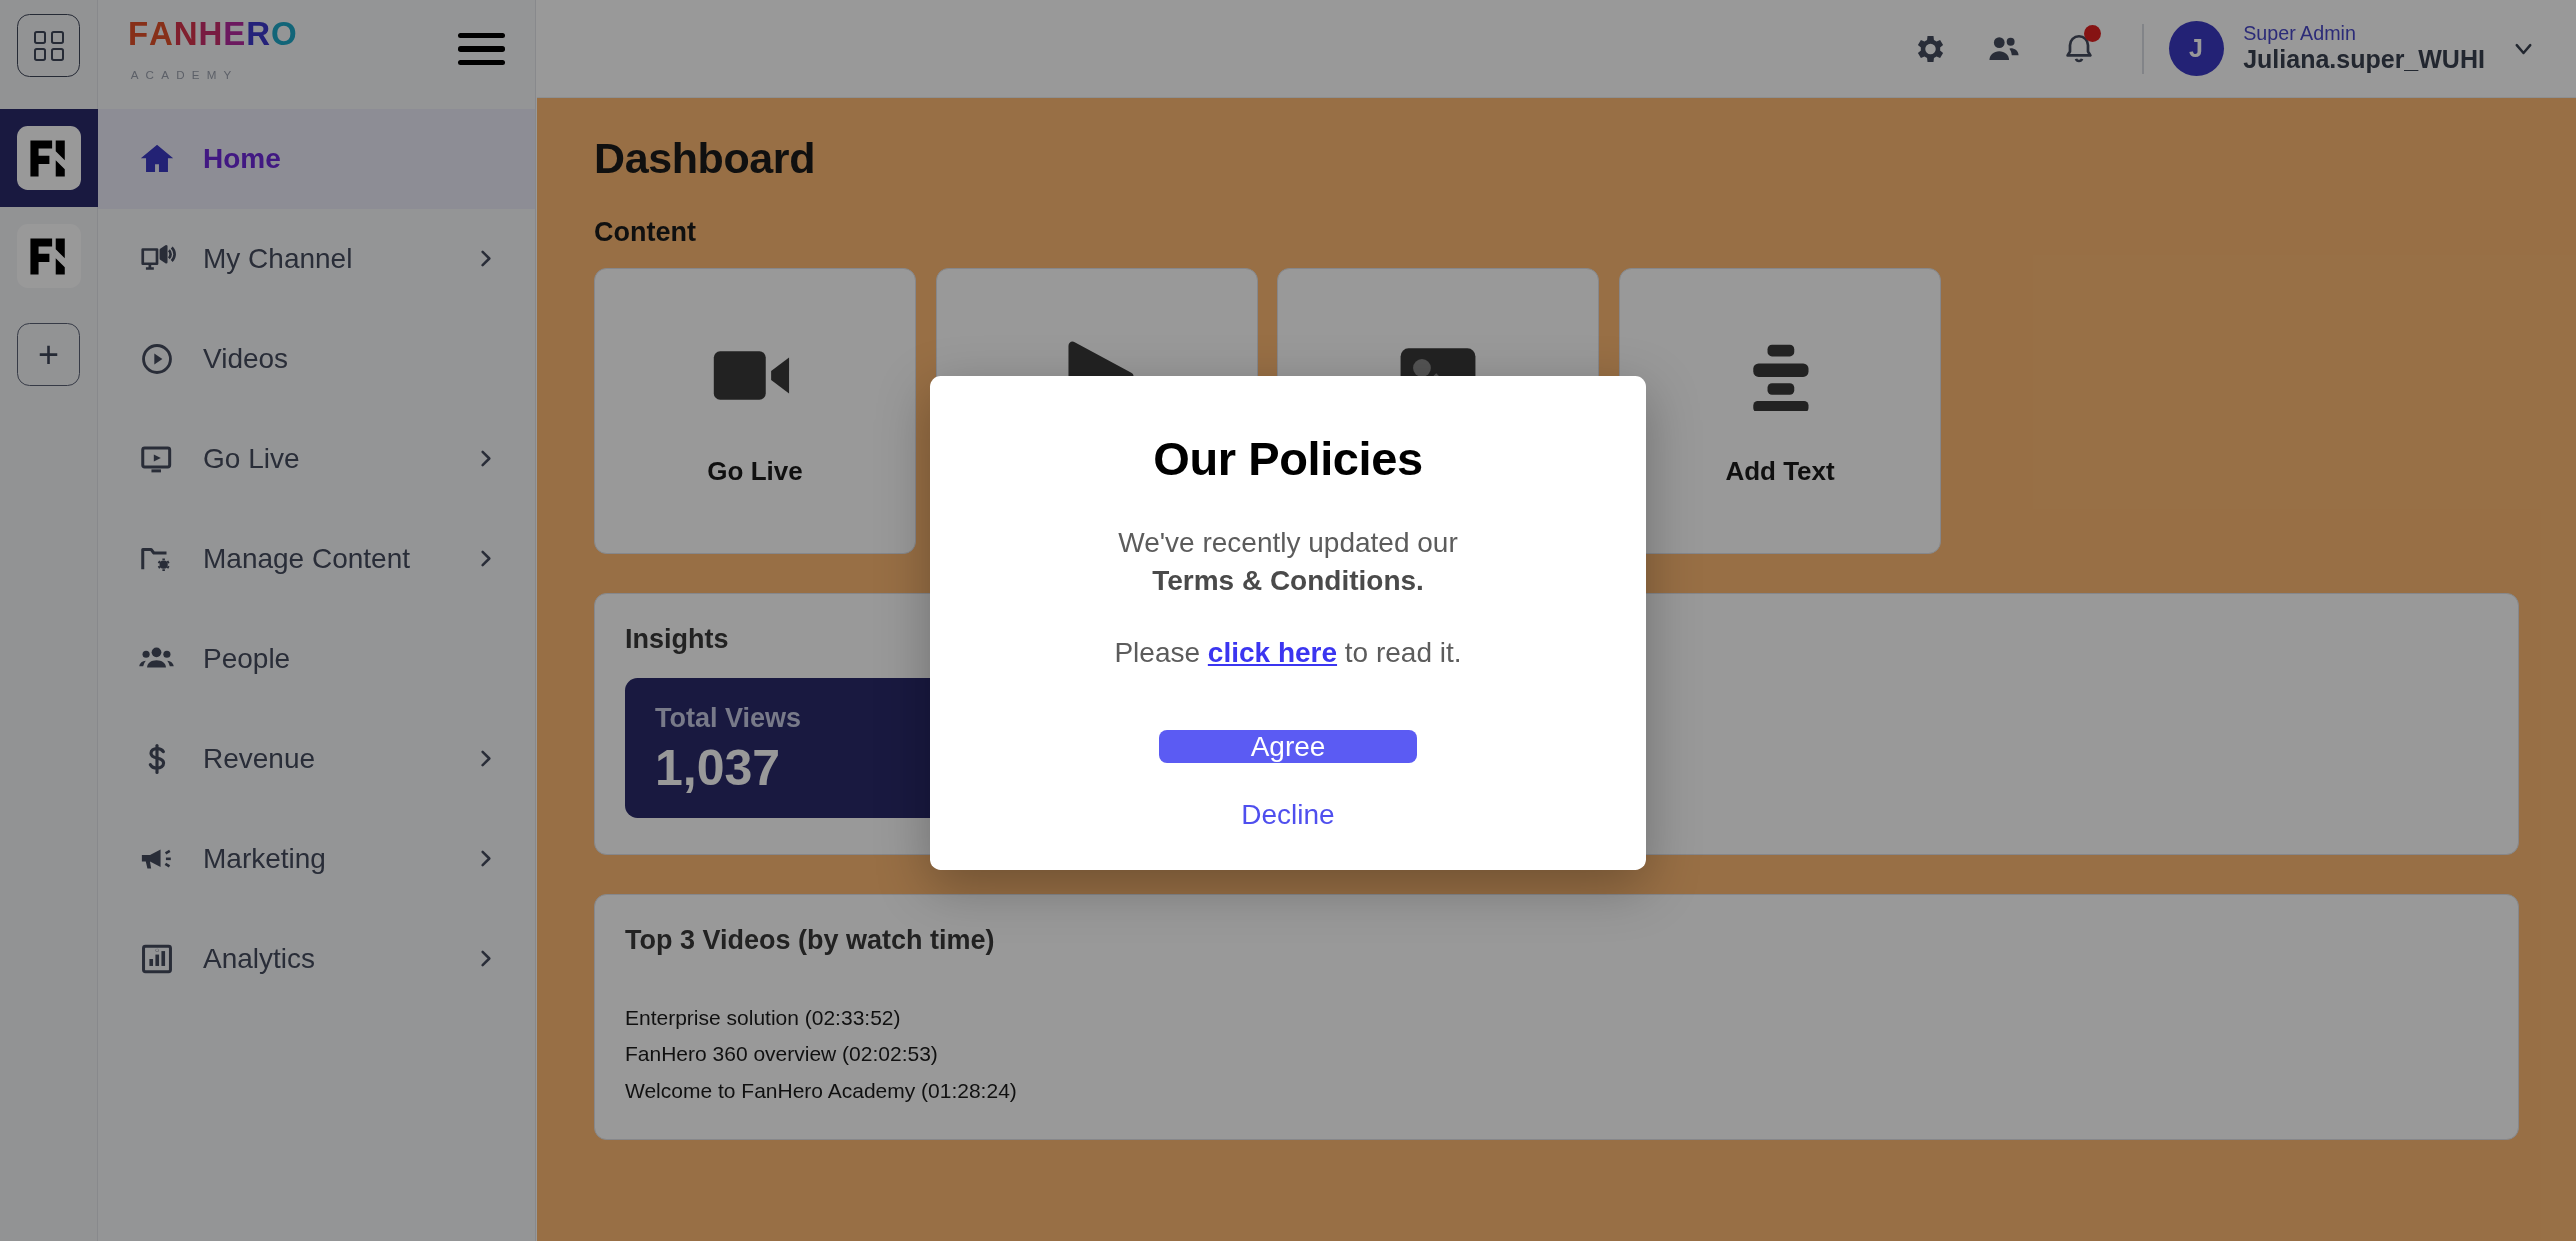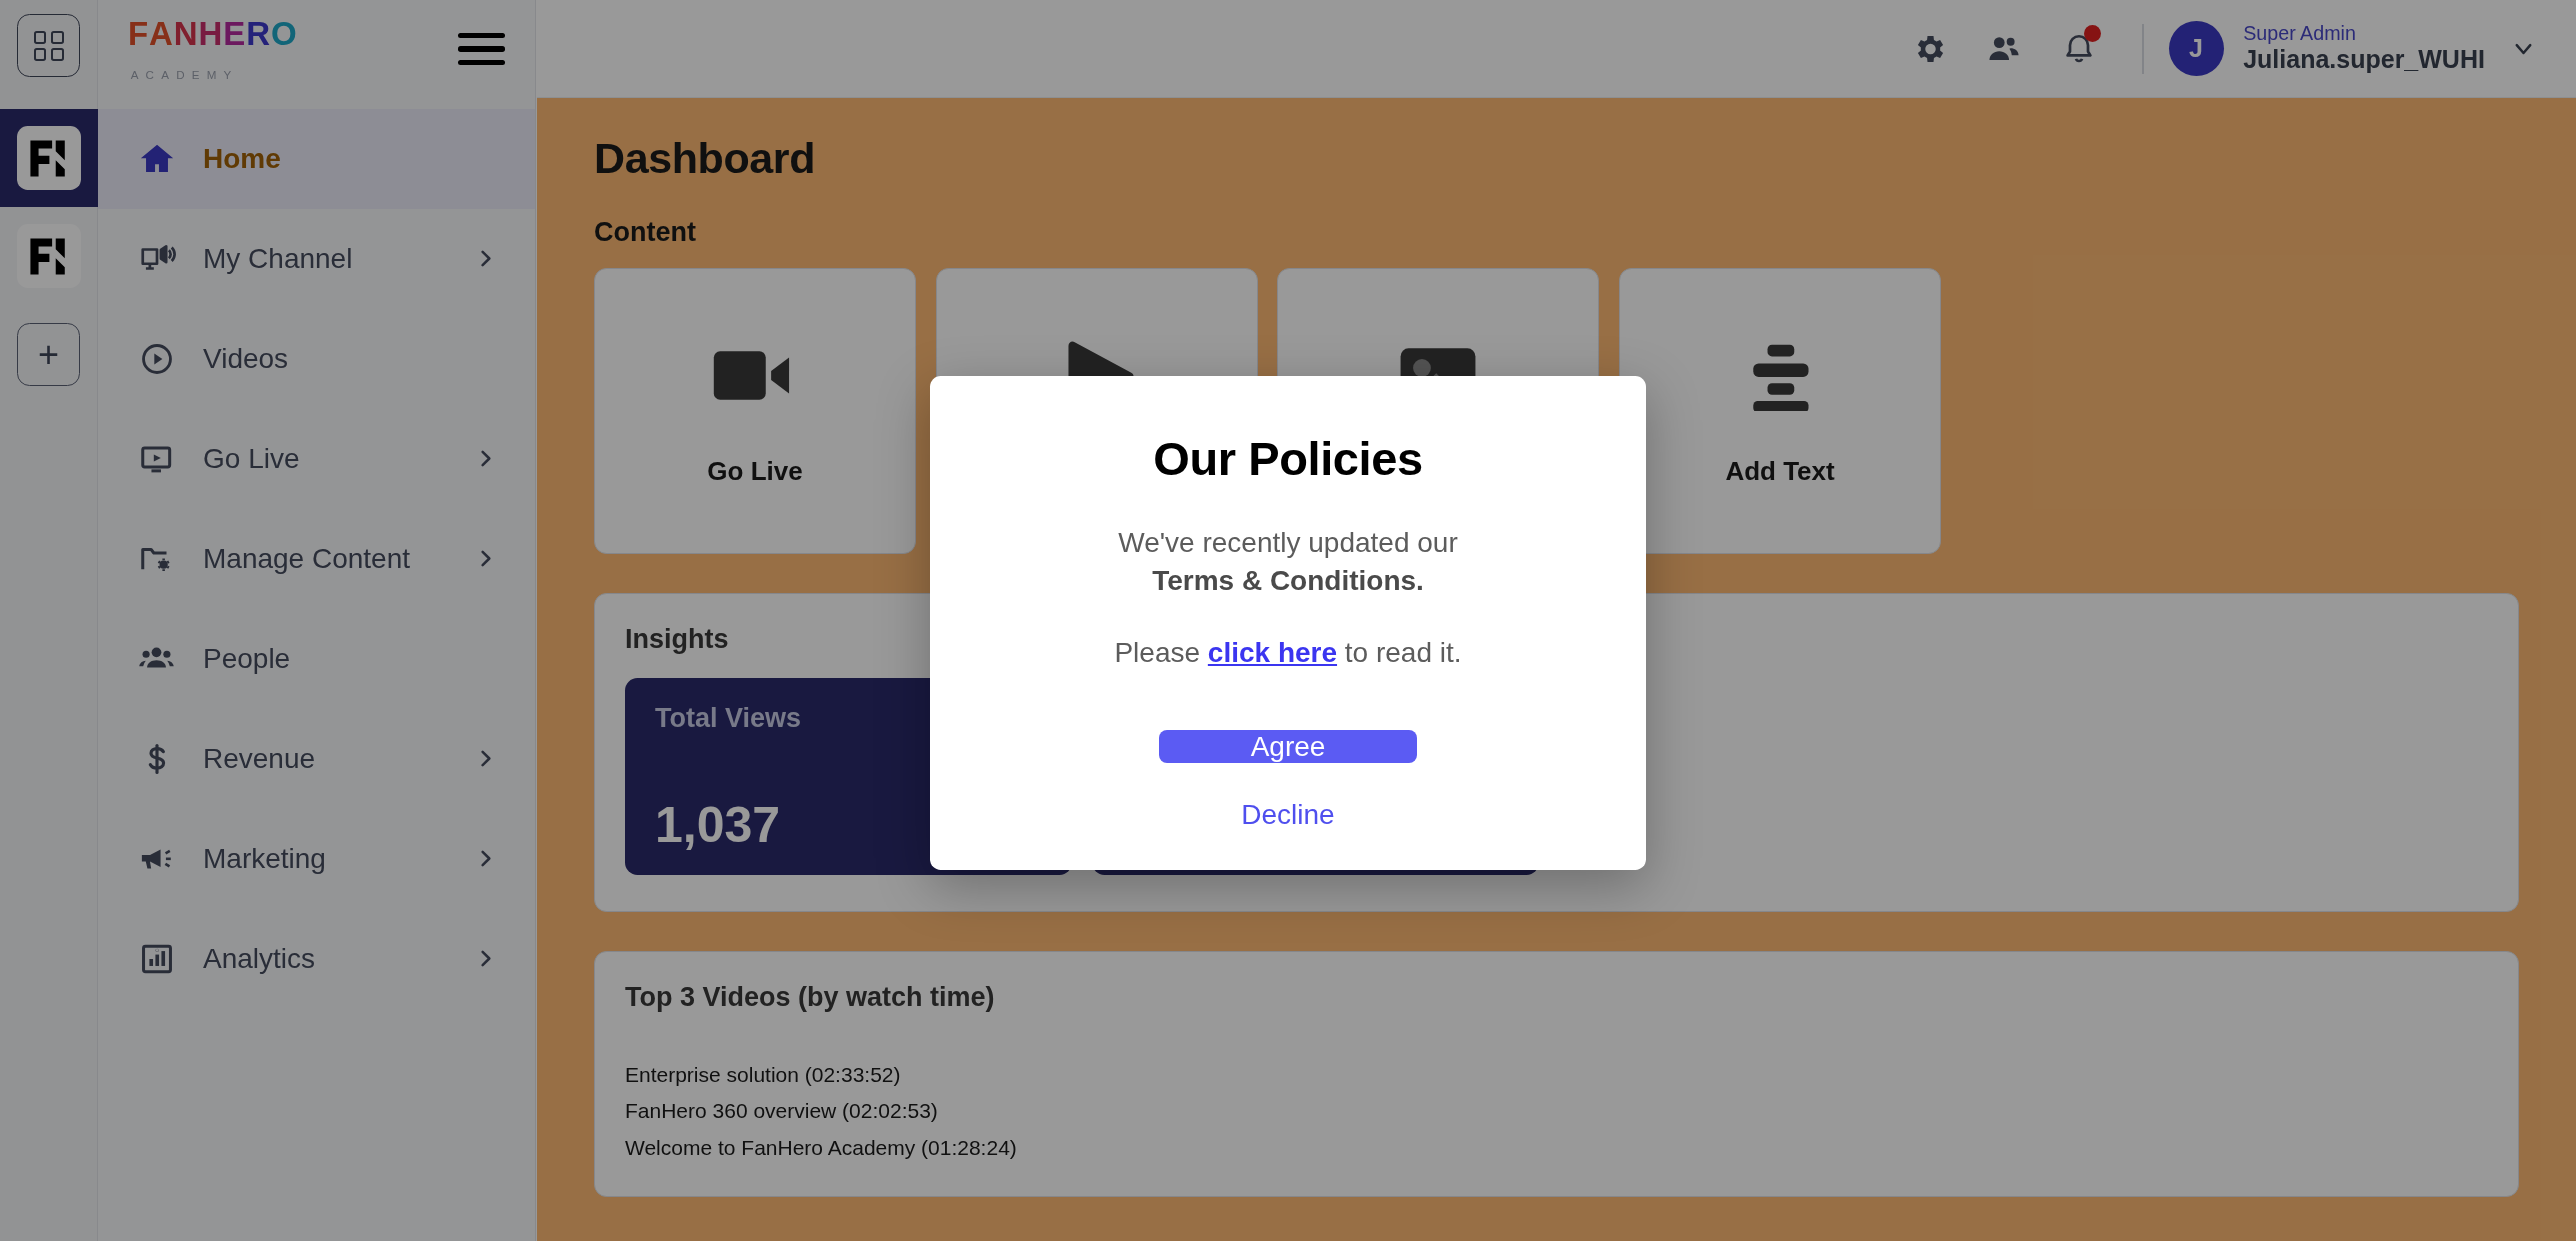--- a/index.html
+++ b/index.html
@@ -73,21 +73,21 @@
     display: flex; flex-direction: column; justify-content: center; gap: 8px;
   }
   #hamburger-button i { display: block; height: 5.4px; border-radius: 2.7px; background: #000; }
 
   .nav-list { padding-top: 10.7px; }
   .nav-item {
     height: 100px; display: flex; align-items: center;
     padding: 0 38px 0 39px; gap: 27px; color: #3e4659;
   }
   .nav-item.active { background: rgba(92,92,244,0.07); }
-  .nav-item.active .nav-label { color: #a16207; font-weight: 700; }
+  .nav-item.active .nav-label { color: #6d28d9; font-weight: 700; }
   .nav-item.active .nav-ico svg { fill: #3b39c4; stroke: #3b39c4; }
   .nav-ico { width: 39px; height: 39px; display: flex; align-items: center; justify-content: center; flex: 0 0 39px; }
   .nav-label { font-size: 28px; color: #454c5e; white-space: nowrap; }
   .nav-chev { margin-left: auto; color: #454c5e; display: flex; align-items: center; }
 
   
   #topbar {
     position: absolute; left: 537px; top: 0; right: 0; height: 98px;
     background: #ffffff; border-bottom: 0.9px solid #eceef2;
     display: flex; align-items: center; justify-content: flex-end;
@@ -127,21 +127,21 @@
   .content-card .ci { height: 82px; display: flex; align-items: center; justify-content: center; }
   .content-card .cl { font-size: 26px; font-weight: 700; color: #1c1c1c; }
 
   .panel {
     margin-top: 39px; border: 0.9px solid #e0e2e8; border-radius: 12.5px;
     background: #ffffff; padding: 30px 30px 36px 30px;
   }
   .panel-title { font-size: 27px; font-weight: 800; color: #3a3a3a; }
   .tile-row { display: flex; gap: 19.7px; margin-top: 23px; }
   .stat-tile {
-    width: 447px; height: 197px; border-radius: 12.5px; background: #2b2b6b;
+    width: 447px; height: 140px; border-radius: 12.5px; background: #2b2b6b;
     padding: 25px 30px; display: flex; flex-direction: column; justify-content: space-between;
   }
   .stat-label { font-size: 27px; font-weight: 700; color: #c9cbe4; }
   .stat-value { font-size: 50px; font-weight: 800; color: #ffffff; line-height: 1; }
 
   .vid-list { margin-top: 50px; display: flex; flex-direction: column; gap: 12.5px; }
   .vid-item { font-size: 21px; color: #1c1c1c; }
 
   
   #policy-modal {

